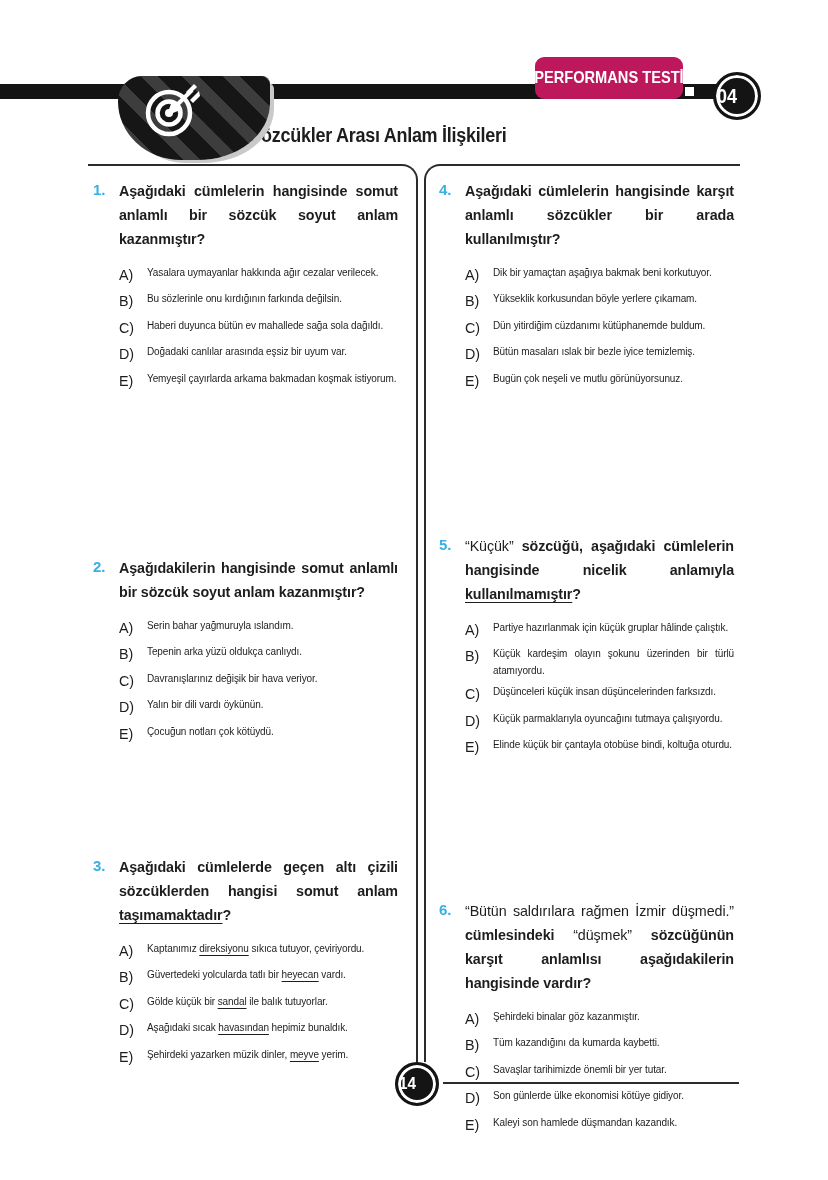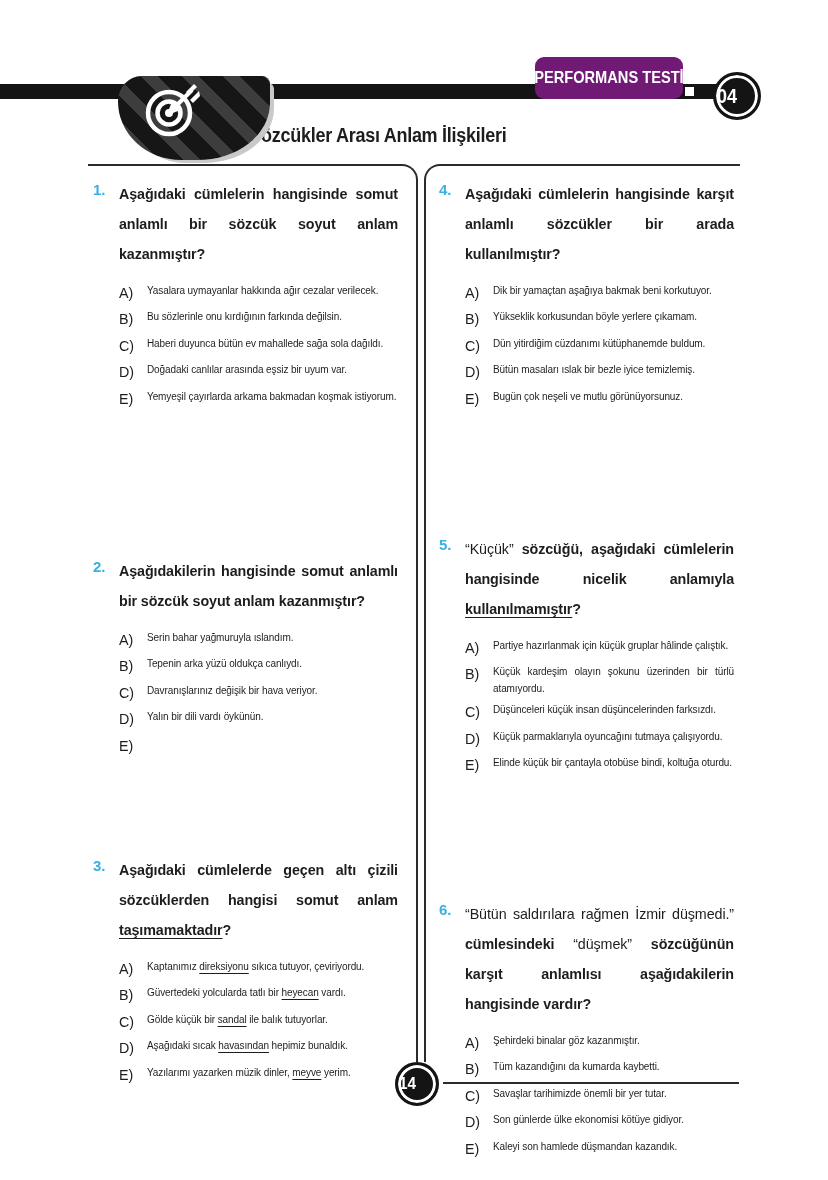--- a/index.html
+++ b/index.html
@@ -5,21 +5,21 @@
   html,body { margin:0; padding:0; background:#fff; }
   .page {
     position:relative; width:828px; height:1180px; background:#ffffff;
     font-family:"Liberation Sans", sans-serif; color:#1d1d1d; overflow:hidden;
   }
 
   
   .top-bar { position:absolute; left:0; top:84px; width:730px; height:15px; background:#141414; }
   .banner-tab {
     position:absolute; left:535px; top:57px; width:148px; height:42px;
-    background:#701a75; border-radius:9px; display:flex; align-items:center; justify-content:center;
+    background:#be185d; border-radius:9px; display:flex; align-items:center; justify-content:center;
   }
   .banner-tab span {
     color:#fff; font-weight:700; font-size:17px; white-space:nowrap;
     transform:scaleX(0.86); letter-spacing:0px;
   }
   .square-bullet { position:absolute; left:685px; top:87px; width:9px; height:9px; background:#fff; }
   .ring-badge {
     position:absolute; border-radius:50%; background:#141414;
     border:3px solid #141414; box-shadow:inset 0 0 0 3px #fff;
     display:flex; align-items:center; justify-content:flex-start; box-sizing:border-box;
@@ -50,21 +50,21 @@
   .col { position:absolute; top:0; height:100%; box-sizing:border-box; }
   .col-left  { left:0;    width:330px; border-top:2px solid #2b2b2b; border-right:2px solid #2b2b2b; border-top-right-radius:16px; }
   .col-right { left:336px; width:316px; border-top:2px solid #2b2b2b; border-left:2px solid #2b2b2b; border-top-left-radius:16px; }
 
   
   .q { position:absolute; display:flex; gap:5px; }
   .col-left  .q { left:5px;  right:18px; }
   .col-right .q { left:13px; right:6px; }
   .qnum { flex:none; width:21px; color:var(--accent,#38b0e3); font-weight:700; font-size:15px; line-height:22.4px; }
   .qbody { flex:1; min-width:0; }
-  .stem { margin:0; font-size:14.3px; line-height:30px; text-align:justify; letter-spacing:-0.1px; }
+  .stem { margin:0; font-size:14.3px; line-height:24px; text-align:justify; letter-spacing:-0.1px; }
   .opts { margin-top:13px; display:flex; flex-direction:column; gap:4px; }
   .opt { display:flex; }
   .olab { flex:none; width:28px; font-size:14.3px; line-height:22.4px; }
   .otext { flex:1; min-width:0; font-size:10px; line-height:17px; text-align:justify; letter-spacing:-0.1px; }
   .b { font-weight:700; }
   .u { text-decoration:underline; text-underline-offset:2.5px; }
 
   
   .q1 { top:13px; }  .q2 { top:390px; } .q3 { top:689px; }
   .q4 { top:13px; }  .q5 { top:368px; } .q6 { top:733px; }
@@ -151,20 +151,21 @@
             <div class="opt">
                 <span class="olab">C)</span>
                 <span class="otext"><span>Davranışlarınız değişik bir hava veriyor.</span></span>
               </div>
             <div class="opt">
                 <span class="olab">D)</span>
                 <span class="otext"><span>Yalın bir dili vardı öykünün.</span></span>
               </div>
             <div class="opt">
                 <span class="olab">E)</span>
+                <span class="otext"><span>Çocuğun notları çok kötüydü.</span></span>
               </div>
           </div>
         </div>
       </div>
 
       <div class="q q3">
         <span class="qnum">3.</span>
         <div class="qbody">
           <p class="stem"><span class="b">Aşağıdaki cümlelerde geçen altı çizili sözcüklerden hangisi somut anlam </span><span class="b u">taşımamaktadır</span><span class="b">?</span></p>
           <div class="opts">
@@ -179,21 +180,21 @@
             <div class="opt">
                 <span class="olab">C)</span>
                 <span class="otext"><span>Gölde küçük bir </span><span class="u">sandal</span><span> ile balık tutuyorlar.</span></span>
               </div>
             <div class="opt">
                 <span class="olab">D)</span>
                 <span class="otext"><span>Aşağıdaki sıcak </span><span class="u">havasından</span><span> hepimiz bunaldık.</span></span>
               </div>
             <div class="opt">
                 <span class="olab">E)</span>
-                <span class="otext"><span>Yazılarımı yazarken müzik dinler, </span><span class="u">meyve</span><span> yerim.</span></span>
+                <span class="otext"><span>Şehirdeki yazarken müzik dinler, </span><span class="u">meyve</span><span> yerim.</span></span>
               </div>
           </div>
         </div>
       </div>
 
     </div>
 
     <div class="col col-right">
 
       <div class="q q4">

